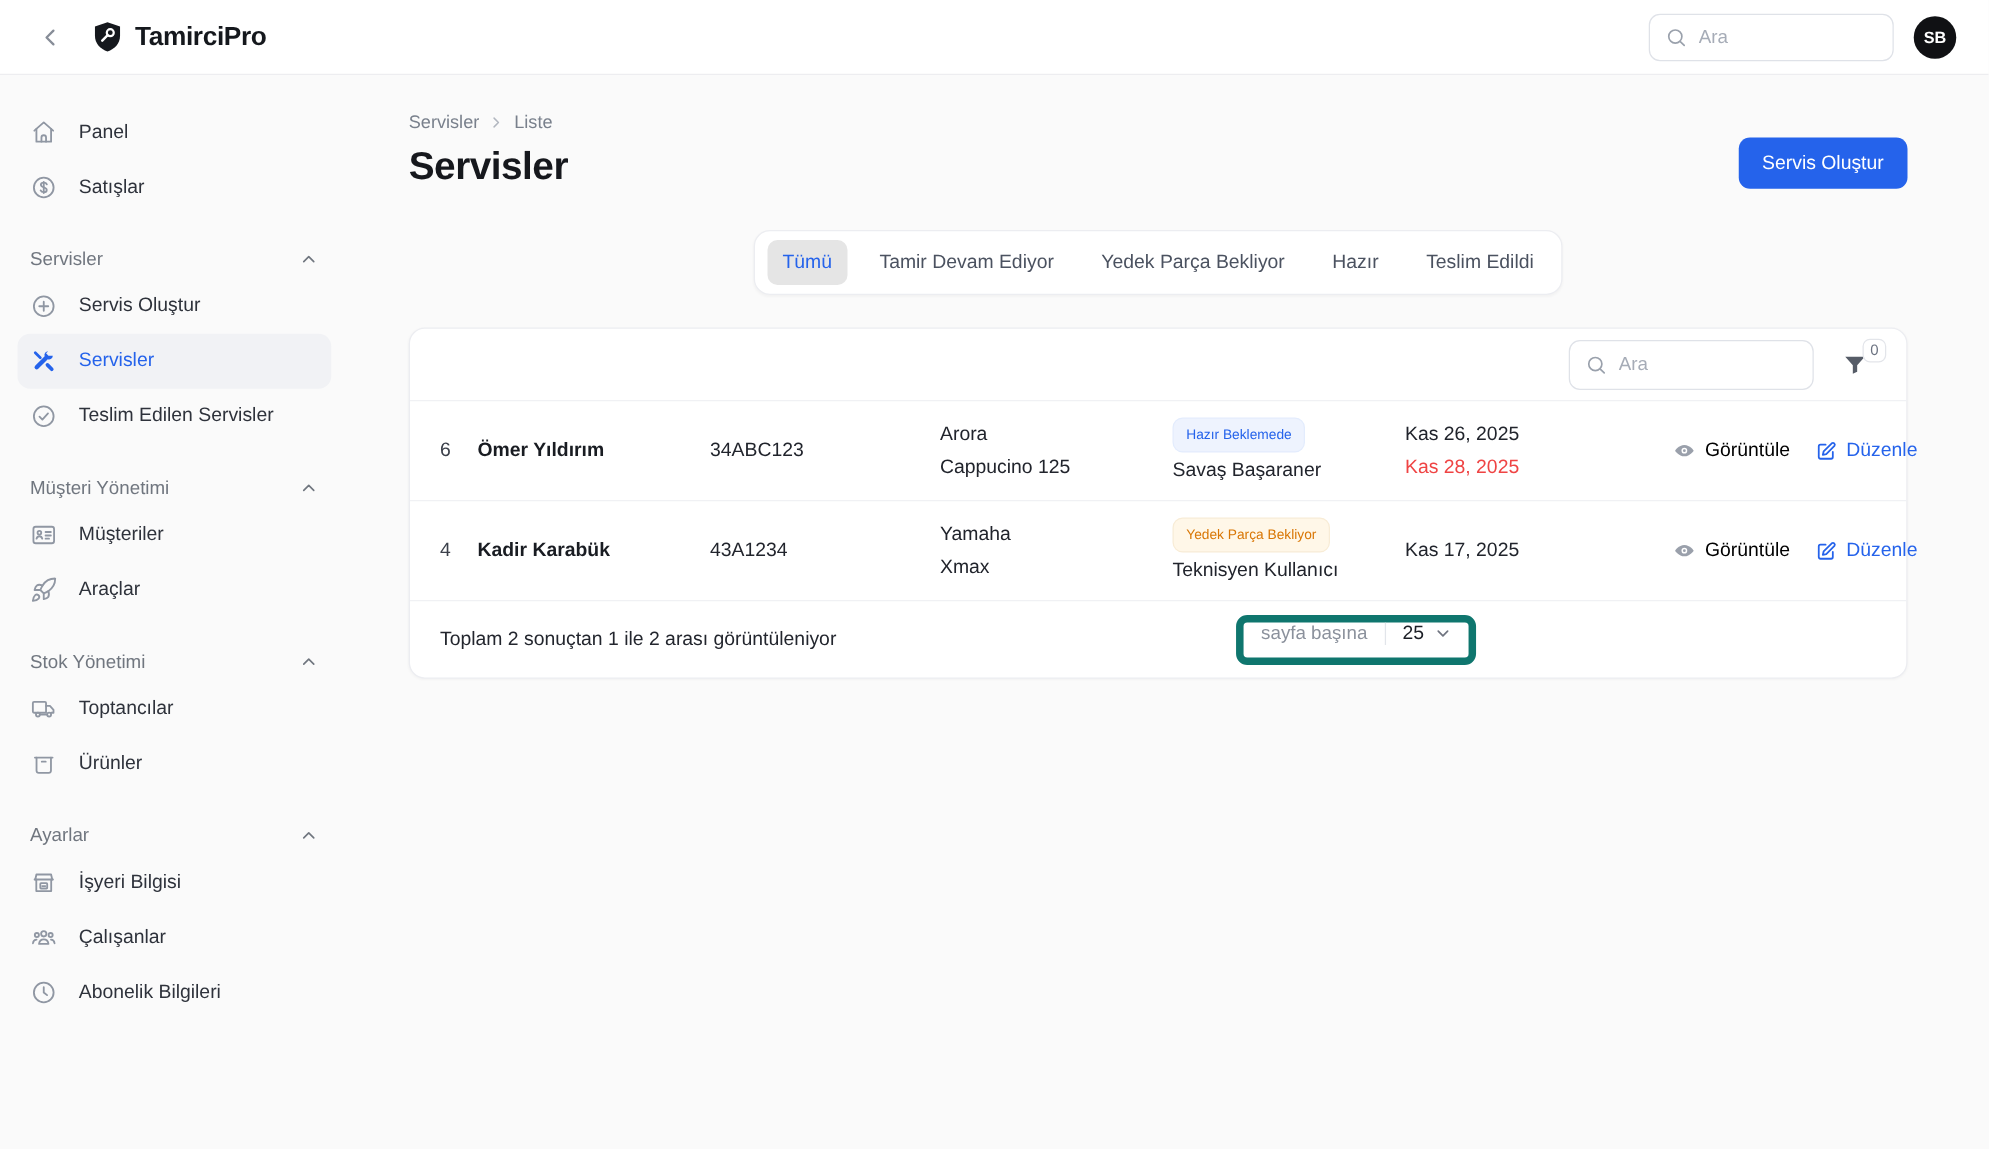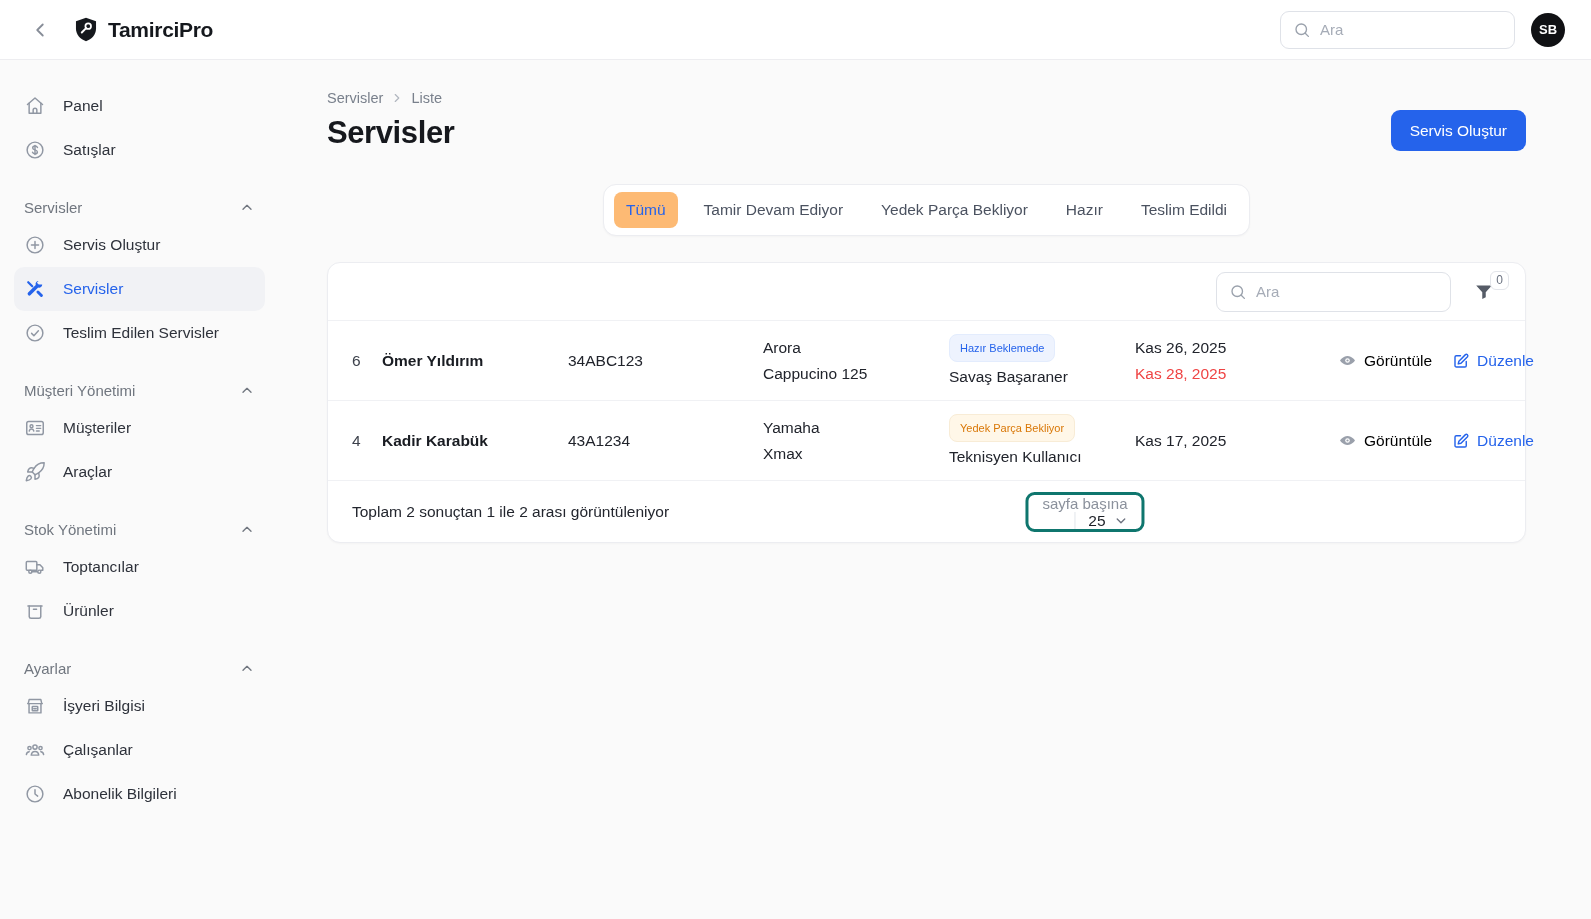--- a/index.html
+++ b/index.html
@@ -13,21 +13,21 @@
   body{font-family:"Liberation Sans","DejaVu Sans",sans-serif;background:var(--page-bg);color:var(--text-primary);}
   svg{display:block;flex:none;}
 
   
   .topbar{height:60px;background:#fff;border-bottom:1px solid #ededf0;display:flex;justify-content:space-between;padding:10px 26px;}
   .topbar-left{display:flex;align-items:center;gap:18px;}
   .back-btn{width:28px;height:28px;display:flex;align-items:center;justify-content:center;color:#878d98;cursor:pointer;background:none;border:none;}
   .brand{display:flex;align-items:center;gap:8px;}
   .brand-name{font-size:21px;font-weight:800;letter-spacing:-.3px;color:#15181d;}
   .topbar-right{display:flex;align-items:center;gap:16px;}
-  .search-box{display:flex;align-items:center;gap:9px;width:235px;height:38px;border:1px solid #dfe2e8;border-radius:9px;padding:0 12px;background:#fff;color:#9aa1ac;}
+  .search-box{display:flex;align-items:center;gap:9px;width:196px;height:38px;border:1px solid #dfe2e8;border-radius:9px;padding:0 12px;background:#fff;color:#9aa1ac;}
   .search-box input{border:none;outline:none;width:100%;font-size:15px;font-family:inherit;color:#373c46;background:transparent;}
   .search-box input::placeholder{color:#a6acb7;}
   .avatar{width:34px;height:34px;border-radius:50%;background:var(--avatar-bg);color:#fff;font-size:13px;font-weight:700;display:flex;align-items:center;justify-content:center;cursor:pointer;}
 
   
   .shell{display:flex;height:859px;}
   .sidebar{width:300px;flex:none;padding:24px 35px 16px 14px;overflow:hidden;}
   .main{flex:1;padding:30px 65px 0 27px;overflow:hidden;}
 
   
@@ -41,43 +41,43 @@
   .page-head{display:flex;align-items:flex-end;justify-content:space-between;}
   .crumbs{display:flex;align-items:center;gap:7px;color:#79808c;font-size:14.5px;margin-bottom:9px;}
   .crumb{cursor:pointer;}
   .page-title{font-size:31px;font-weight:800;letter-spacing:-.4px;color:#16181d;}
   .primary-btn{background:var(--accent);color:#fff;border:none;border-radius:9px;height:41px;padding:0 19px;font-size:15.5px;font-family:inherit;font-weight:500;cursor:pointer;}
 
   
   .tabs-wrap{display:flex;justify-content:center;margin-top:33px;}
   .tabs{display:inline-flex;align-items:center;gap:14px;background:#fff;border:1px solid #ecedf1;border-radius:13px;padding:7px 10px;box-shadow:0 1px 2px rgba(20,22,28,.03);}
   .tab{font-size:15.5px;color:#4b5260;padding:9px 12px;border-radius:8px;cursor:pointer;white-space:nowrap;}
-  .tab.active{color:var(--accent);background:#fdba74;font-weight:500;}
+  .tab.active{color:var(--accent);background:#e5e5e5;font-weight:500;}
 
   
   .card{margin-top:26px;background:#fff;border:1px solid #ecedf1;border-radius:13px;box-shadow:0 1px 2px rgba(20,22,28,.03);}
   .card-toolbar{display:flex;align-items:center;justify-content:flex-end;gap:22px;padding:9px 24px;border-bottom:1px solid #f0f1f4;height:58px;}
   .filter-wrap{position:relative;cursor:pointer;padding-right:6px;}
   .filter-badge{position:absolute;top:-10px;right:-8px;min-width:19px;height:19px;border:1px solid #e3e5ea;border-radius:6px;background:#fff;color:#6b7280;font-size:12px;display:flex;align-items:center;justify-content:center;padding:0 4px;}
   .trow{display:grid;grid-template-columns:30px 186px 184px 186px 186px 214px 1fr;align-items:center;padding:0 24px;min-height:80px;border-bottom:1px solid #f0f1f4;font-size:15.5px;}
   .cell-id{color:#3c414b;}
   .cell-name{font-weight:700;color:#191c22;}
-  .stack{display:flex;flex-direction:column;gap:4px;line-height:22px;margin-left:11px;}
+  .stack{display:flex;flex-direction:column;gap:4px;line-height:22px;}
   .badge{display:inline-flex;align-self:flex-start;align-items:center;font-size:11px;font-weight:500;border-radius:8px;padding:4px 10px;line-height:18px;}
   .badge.blue{background:var(--badge-blue-bg);color:var(--badge-blue-text);border:1px solid #e3ecfd;}
   .badge.orange{background:var(--badge-orange-bg);color:var(--badge-orange-text);border:1px solid #f8ecd6;}
   .date-red{color:var(--danger);}
   .cell-actions{display:flex;justify-content:flex-end;align-items:center;gap:20px;}
   .action{display:flex;align-items:center;gap:7px;font-size:15.5px;cursor:pointer;white-space:nowrap;}
   .action.view{color:#000000;text-align:center;}
   .action.edit{color:var(--accent);font-weight:500;}
 
   .card-footer{display:flex;align-items:center;justify-content:space-between;padding:10px 24px;height:61px;}
   .summary{font-size:15.5px;color:#23262e;}
-  .perpage{display:flex;align-items:flex-end;border:3px solid #0f766e;border-radius:9px;overflow:hidden;height:40px;background:#fff;cursor:pointer;position:absolute;left:50%;transform:translateX(-50%);flex-direction:column;}
+  .perpage{display:flex;align-items:flex-start;border:6px solid #0f766e;border-radius:9px;overflow:hidden;height:40px;background:#fff;cursor:pointer;position:absolute;left:50%;transform:translateX(-50%);}
   .perpage-label{display:flex;align-items:center;padding:0 14px;color:#8b919c;font-size:15px;}
   .perpage-value{display:flex;align-items:center;gap:8px;padding:0 13px;border-left:1px solid #e2e5ea;color:#1c1f26;font-size:15.5px;}
   .footer-rel{position:relative;flex:1;height:40px;}
 </style>
 </head>
 <body>
 
 <header class="topbar">
   <div class="topbar-left">
     <button class="back-btn">

